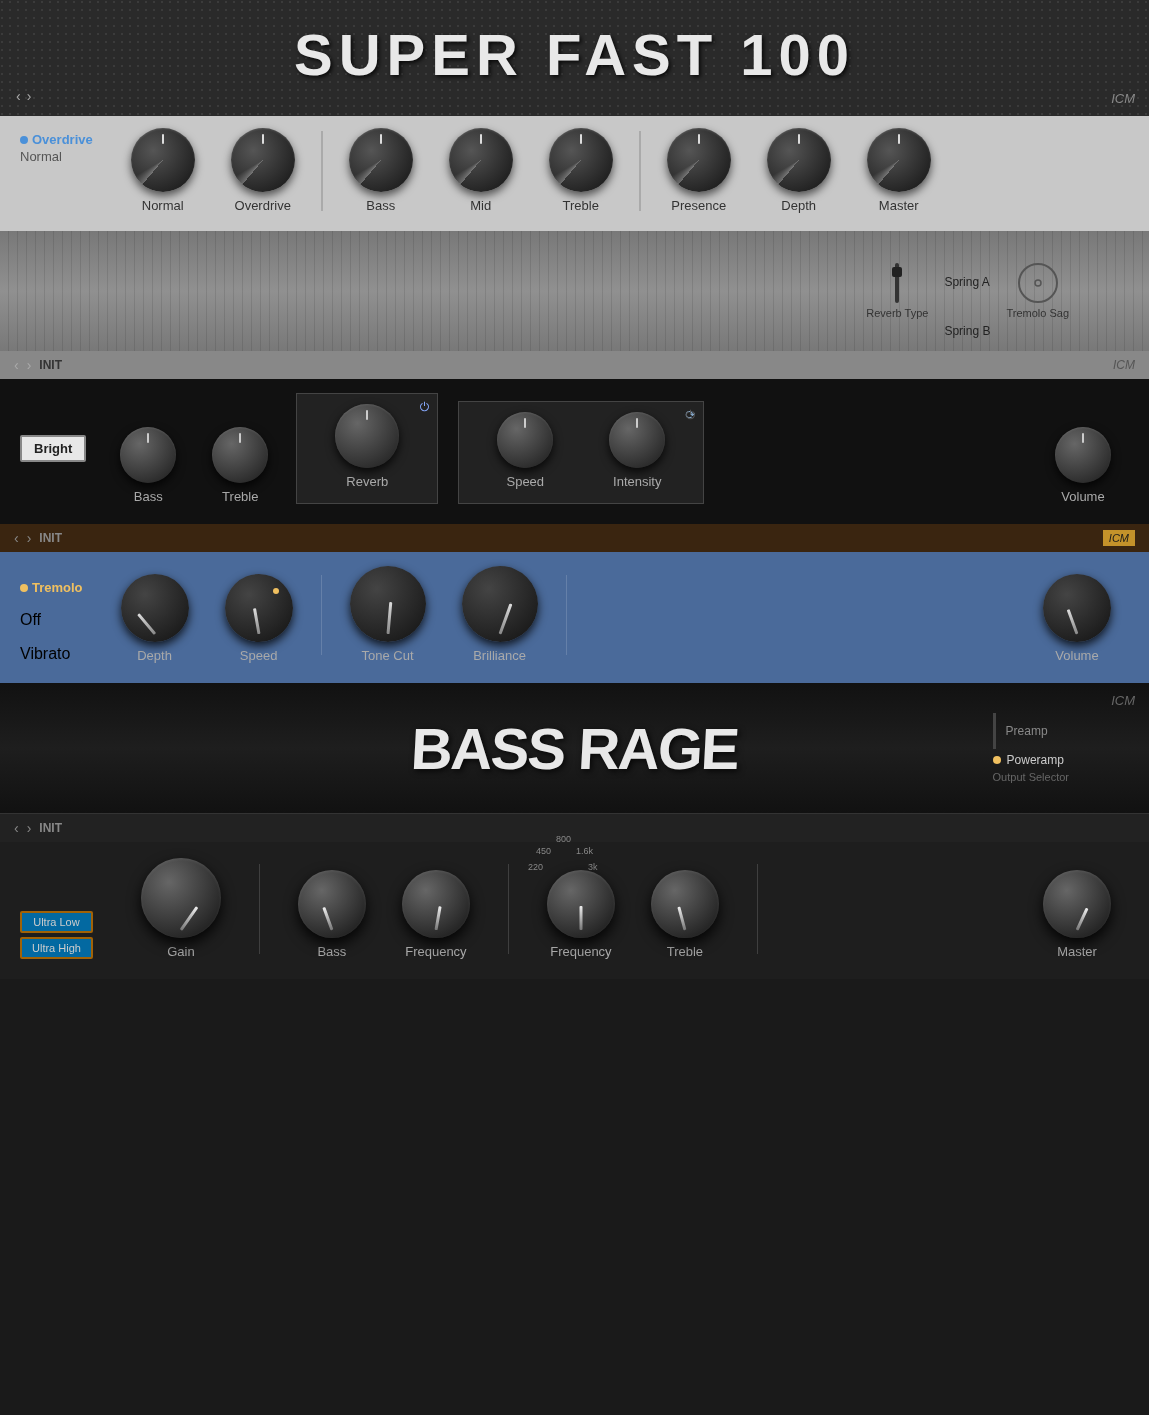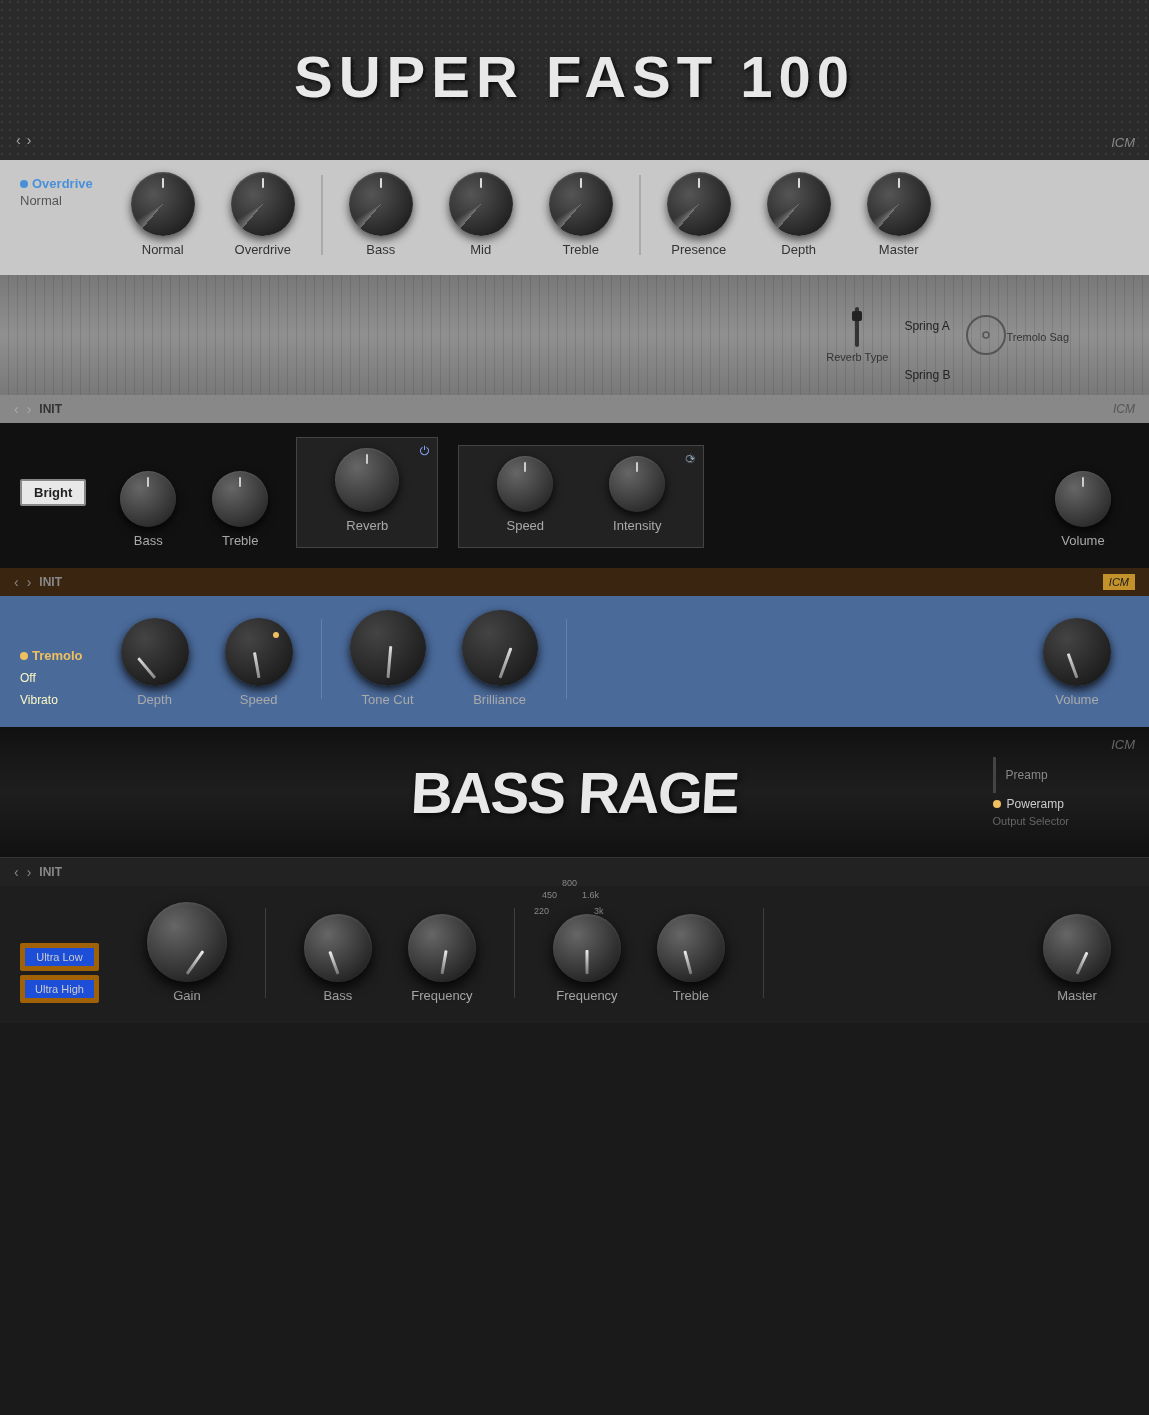--- a/index.html
+++ b/index.html
@@ -6,21 +6,21 @@
     body {
       width: 1149px;
       background: #1a1a1a;
       font-family: 'Arial', sans-serif;
       overflow-x: hidden;
     }
 
     
     .section-superfast {
       width: 100%;
-      height: 160px;
+      height: 116px;
       background: #2a2a2a;
       position: relative;
       overflow: hidden;
     }
     .section-superfast::before {
       content: '';
       position: absolute;
       top: 0; left: 0; right: 0; bottom: 0;
       background-image: radial-gradient(circle at 2px 2px, rgba(255,255,255,0.08) 1px, transparent 0);
       background-size: 8px 8px;
@@ -226,21 +226,21 @@
       top: 4px;
     }
     .reverb-type-label {
       font-size: 11px;
       color: #333;
       text-align: center;
       margin-top: 4px;
     }
     .tremolo-sag-knob-container {
       display: flex;
-      flex-direction: row;
+      flex-direction: column;
       align-items: center;
     }
     .small-knob-ring {
       width: 40px;
       height: 40px;
       border-radius: 50%;
       border: 2px solid #555;
       display: flex;
       align-items: center;
       justify-content: center;
@@ -414,23 +414,23 @@
       align-items: center;
       gap: 4px;
     }
     .tremolo-dot {
       width: 8px;
       height: 8px;
       border-radius: 50%;
       background: #f0c060;
     }
     .tremolo-option {
-      font-size: 12px;
-      color: #fef9c3;
-      margin-top: 8px;
+      font-size: 16px;
+      color: #000000;
+      margin-top: 16px;
     }
     .acbox-knob {
       width: 72px;
       height: 72px;
       border-radius: 50%;
       background: radial-gradient(circle at 35% 30%, #444, #111);
       box-shadow: 0 4px 10px rgba(0,0,0,0.8);
       position: relative;
       display: flex;
       align-items: center;
@@ -547,22 +547,22 @@
       align-items: flex-end;
       gap: 0;
     }
     .ultra-group {
       display: flex;
       flex-direction: column;
       margin-right: 16px;
       gap: 4px;
     }
     .ultra-button {
-      background: #1d4ed8;
-      border: 5px solid #a16207;
+      background: #0369a1;
+      border: 2px solid #a16207;
       padding: 3px 10px;
       font-size: 11px;
       color: #ccc;
       border-radius: 2px;
       white-space: nowrap;
     }
     .bass-knob-large {
       width: 80px;
       height: 80px;
       border-radius: 50%;

